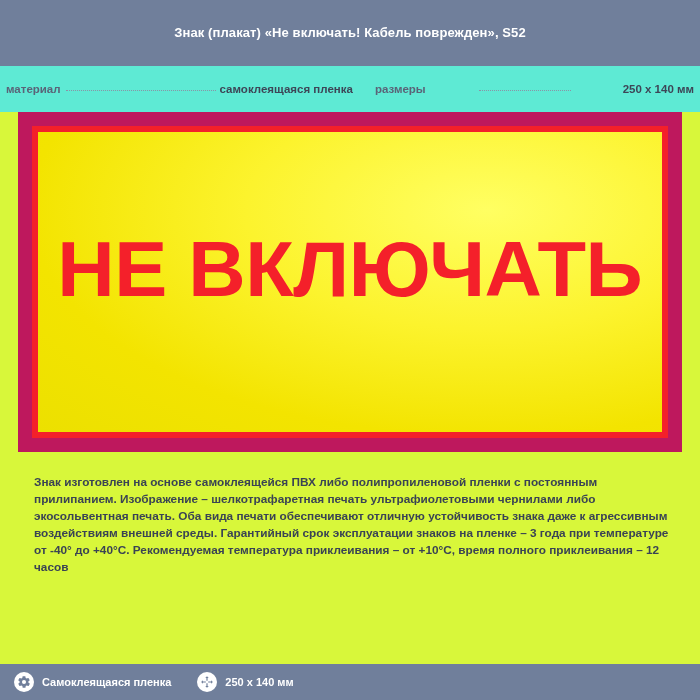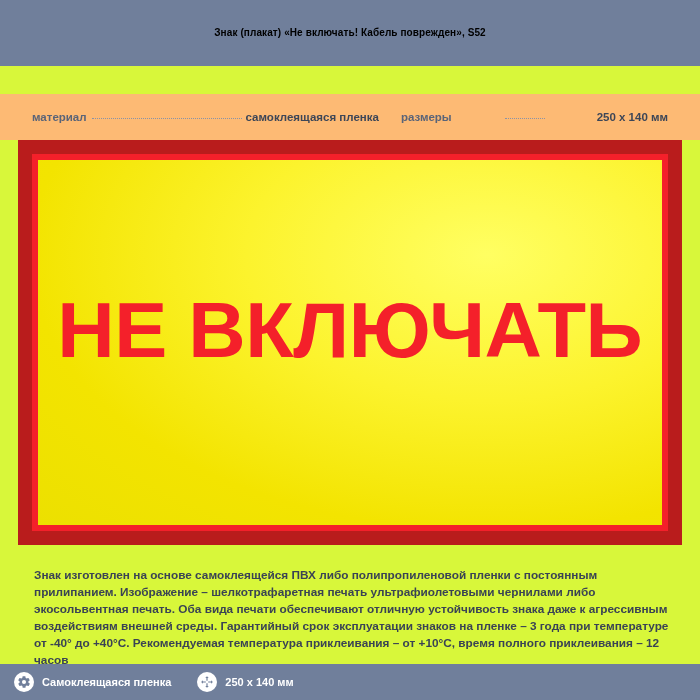--- a/index.html
+++ b/index.html
@@ -17,38 +17,37 @@
   
   .header {
     height: 66px;
     background: #707f9b;
     display: flex;
     align-items: center;
     justify-content: center;
     padding: 0 30px;
   }
   .header-title {
-    color: #000000;
-    font-size: 10px;
+    color: #ffffff;
+    font-size: 13px;
     font-weight: bold;
     letter-spacing: 0.1px;
     text-align: center;
     line-height: 1.2;
   }
 
   
   .spec-strip {
     height: 46px;
-    background: #fdba74;
-    display: flex;
-    align-items: center;
-    padding: 0 32px;
+    background: #5eead4;
+    display: flex;
+    align-items: center;
+    padding: 0 6px;
     font-size: 11.5px;
     color: #4a5568;
-    margin-top: 28px;
   }
   .spec-block {
     display: flex;
     align-items: baseline;
     white-space: nowrap;
   }
   .spec-block.left { flex: 0 0 auto; }
   .spec-block.right { flex: 1 1 auto; margin-left: 22px; gap: 48px; }
   .spec-key {
     font-weight: bold;
@@ -70,22 +69,22 @@
     font-size: 11.5px;
   }
 
   
   .sign-wrap {
     margin: 0 18px;
     padding: 0;
   }
   .sign {
     width: 664px;
-    height: 405px;
-    background: #b91c1c;
+    height: 340px;
+    background: #be185d;
     padding: 14px;
     position: relative;
   }
   .sign-inner {
     width: 100%;
     height: 100%;
     background:
       radial-gradient(ellipse at 72% 26%, #ffff62 0%, #fcf32d 38%, #f3e400 72%, #ece000 100%);
     border: 6px solid #f4202a;
     display: flex;

